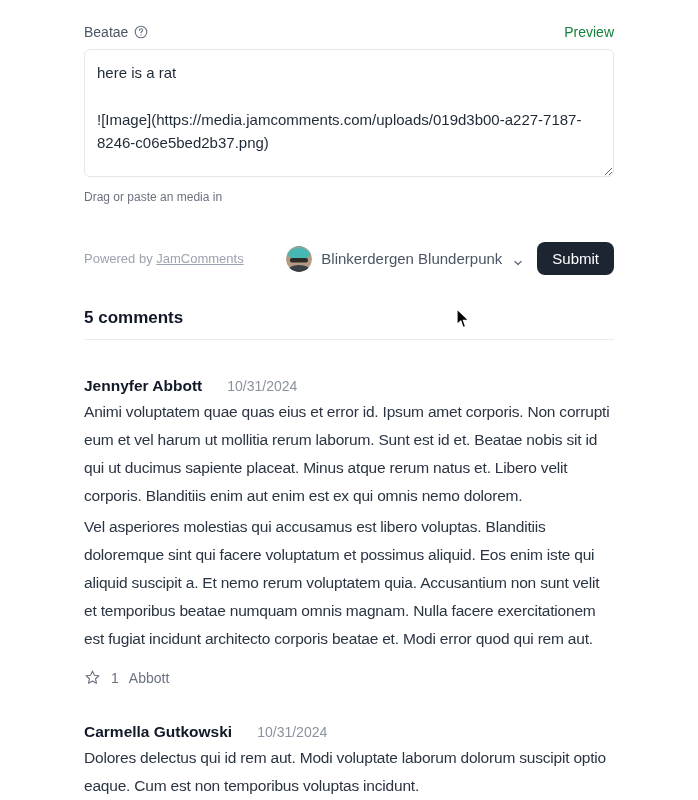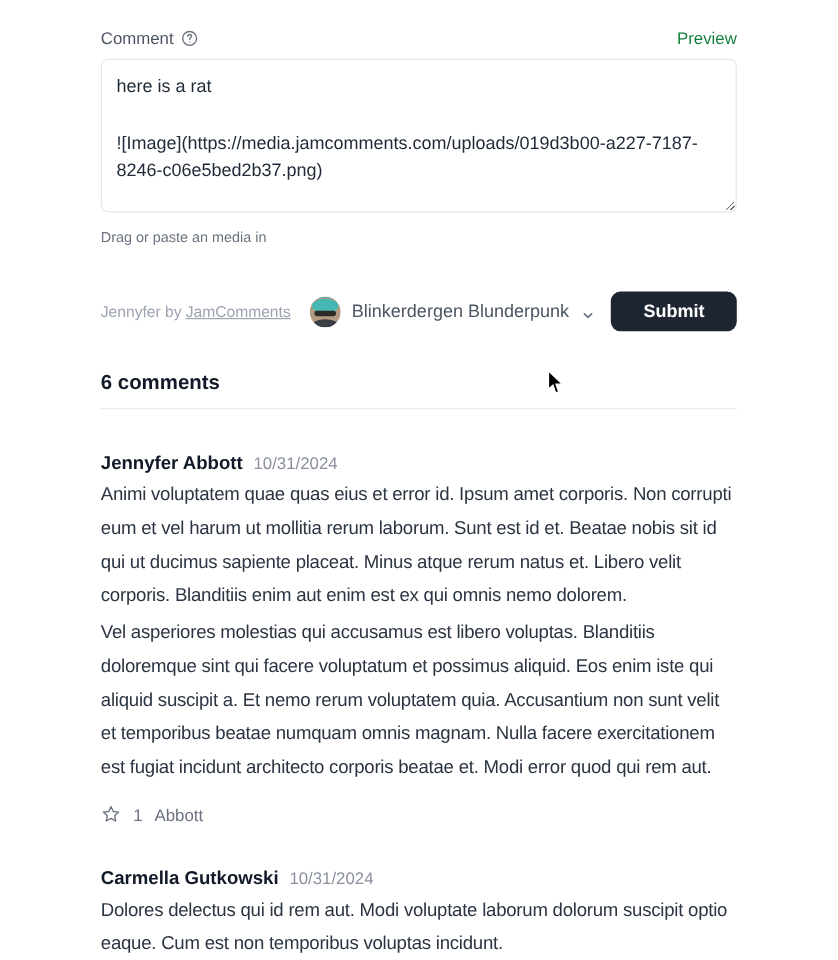--- a/index.html
+++ b/index.html
@@ -88,40 +88,40 @@
     color: #4b5563;
   }
   .chevron-icon { width: 10px; height: 10px; color: #6b7280; display: inline-block; margin-left: 2px; }
   .submit-btn {
     background: #1d2533;
     color: #ffffff;
     border: none;
     border-radius: 8px;
     font-family: "Liberation Sans", sans-serif;
     font-size: 15px;
-    font-weight: 700;
-    padding: 8px 27px;
+    font-weight: 400;
+    padding: 8px 15px;
     cursor: pointer;
   }
 
   
   .comments-heading {
     margin-top: 33px;
     font-size: 17px;
     font-weight: 700;
     color: #111827;
   }
   .divider {
     margin-top: 11px;
     border: none;
     border-top: 1px solid #e9ebee;
     height: 0;
   }
   .comment { margin-top: 37px; }
-  .comment-meta { display: flex; align-items: baseline; gap: 9px; }
+  .comment-meta { display: flex; align-items: baseline; gap: 25px; }
   .author-name {
     font-size: 15.5px;
     font-weight: 700;
     color: #111827;
   }
   .comment-date {
     font-size: 14px;
     color: #8b929e;
   }
   .comment-body p {
@@ -158,42 +158,42 @@
   }
 </style>
 </head>
 <body>
 
 <div class="container">
 
   
   <div class="form-header">
     <div class="label-wrap">
-      <span class="comment-label">Comment</span>
+      <span class="comment-label">Beatae</span>
       <span class="help-icon">
         <svg viewBox="0 0 16 16" fill="none" stroke="currentColor" stroke-width="1.3">
           <circle cx="8" cy="8" r="6.6"></circle>
           <path d="M6.2 6.1c0-1 .8-1.8 1.8-1.8s1.8.7 1.8 1.7c0 1.4-1.8 1.5-1.8 2.8" stroke-linecap="round"></path>
           <circle cx="8" cy="11.3" r="0.7" fill="currentColor" stroke="none"></circle>
         </svg>
       </span>
     </div>
     <a class="preview-link">Preview</a>
   </div>
 
   
   <textarea class="comment-textarea" spellcheck="false" style="">here is a rat
 
 ![Image](https://media.jamcomments.com/uploads/019d3b00-a227-7187-8246-c06e5bed2b37.png)</textarea>
   <div class="hint-text">Drag or paste an media in</div>
 
   
   <div class="form-footer">
     <div class="powered-by">
-      <span>Jennyfer by </span><a>JamComments</a>
+      <span>Powered by </span><a>JamComments</a>
     </div>
     <div class="footer-right">
       <div class="user-chip">
         <svg class="avatar" viewBox="0 0 26 26">
           <defs>
               <clipPath id="avclip">
                 <circle cx="13" cy="13" r="13"></circle>
               </clipPath>
             </defs>
           <g clip-path="url(#avclip)">
@@ -209,21 +209,21 @@
           <svg viewBox="0 0 10 10" fill="none" stroke="currentColor" stroke-width="1.4" stroke-linecap="round">
             <path d="M2 3.5 L5 6.5 L8 3.5"></path>
           </svg>
         </span>
       </div>
       <button class="submit-btn">Submit</button>
     </div>
   </div>
 
   
-  <h2 class="comments-heading">6 comments</h2>
+  <h2 class="comments-heading">5 comments</h2>
   <hr class="divider">
 
   
   <div class="comment">
     <div class="comment-meta">
       <span class="author-name">Jennyfer Abbott</span>
       <span class="comment-date">10/31/2024</span>
     </div>
     <div class="comment-body">
       <p>Animi voluptatem quae quas eius et error id. Ipsum amet corporis. Non corrupti eum et vel harum ut mollitia rerum laborum. Sunt est id et. Beatae nobis sit id qui ut ducimus sapiente placeat. Minus atque rerum natus et. Libero velit corporis. Blanditiis enim aut enim est ex qui omnis nemo dolorem.</p>

